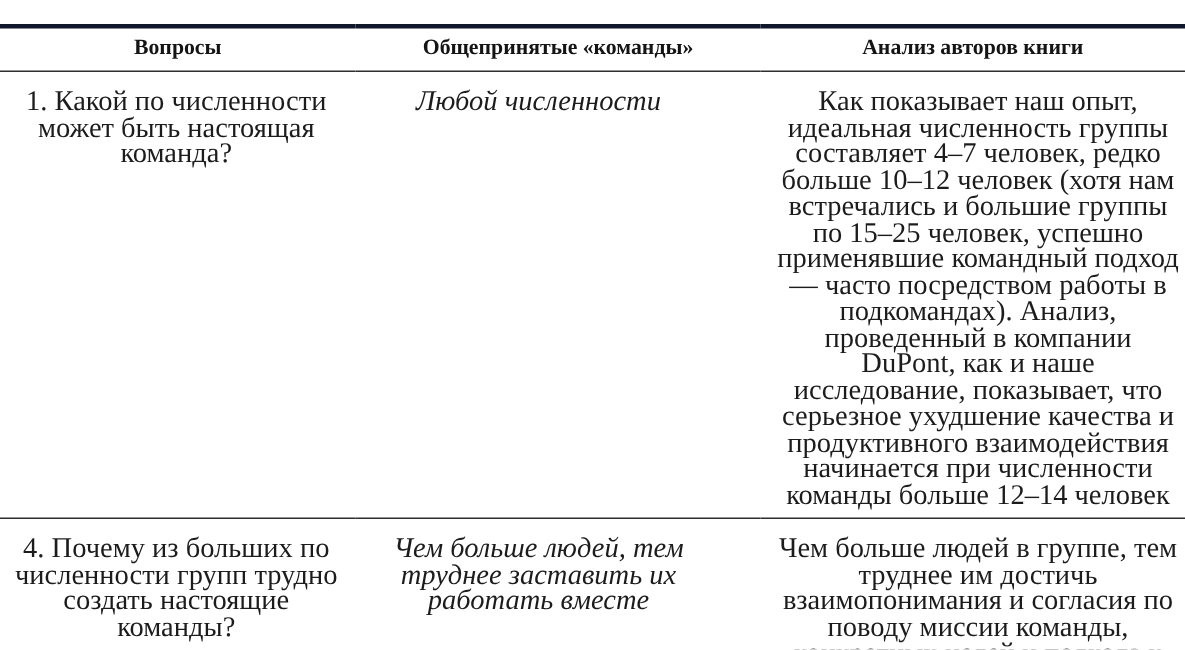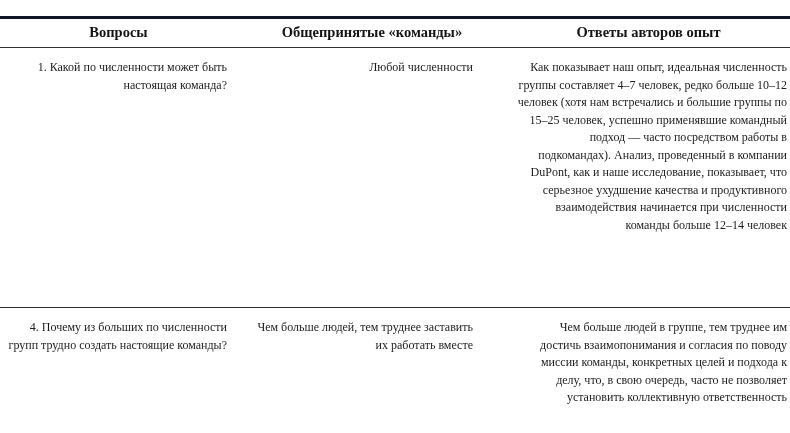--- a/index.html
+++ b/index.html
@@ -33,50 +33,50 @@
     font-size: 14.5px;
     line-height: 17px;
     text-align: center;
     vertical-align: middle;
     padding: 5px 6px 6px 6px;
     border-bottom: 1px solid #2e2e2e;
     color: #141414;
   }
   tbody td {
     vertical-align: top;
-    font-size: 12px;
+    font-size: 19px;
     line-height: 17.5px;
-    text-align: right;
+    text-align: center;
   }
   tbody tr.row-first td {
     height: 260px;
     border-bottom: 1px solid #2e2e2e;
   }
   tbody tr.row-second td {
     height: 129px;
   }
   td.col-q       { padding: 11px 10px 6px 8px; }
-  td.col-common  { padding: 11px 34px 6px 8px; }
+  td.col-common  { padding: 11px 34px 6px 8px; font-style: italic; }
   td.col-authors { padding: 11px 3px 6px 10px; }
 </style>
 </head>
 <body>
 
 <div class="page">
   <table class="cmp">
     <colgroup>
       <col class="c1">
       <col class="c2">
       <col class="c3">
     </colgroup>
     <thead>
       <tr>
         <th>Вопросы</th>
         <th>Общепринятые «команды»</th>
-        <th>Ответы авторов опыт</th>
+        <th>Анализ авторов книги</th>
       </tr>
     </thead>
     <tbody>
       <tr class="row-first">
         <td class="col-q">1. Какой по численности может быть настоящая команда?</td>
         <td class="col-common">Любой численности</td>
         <td class="col-authors">Как показывает наш опыт, идеальная численность группы составляет 4–7 человек, редко больше 10–12 человек (хотя нам встречались и большие группы по 15–25 человек, успешно применявшие командный подход — часто посредством работы в подкомандах). Анализ, проведенный в компании DuPont, как и наше исследование, показывает, что серьезное ухудшение качества и продуктивного взаимодействия начинается при численности команды больше 12–14 человек</td>
       </tr>
       <tr class="row-second">
         <td class="col-q">4. Почему из больших по численности групп трудно создать настоящие команды?</td>

